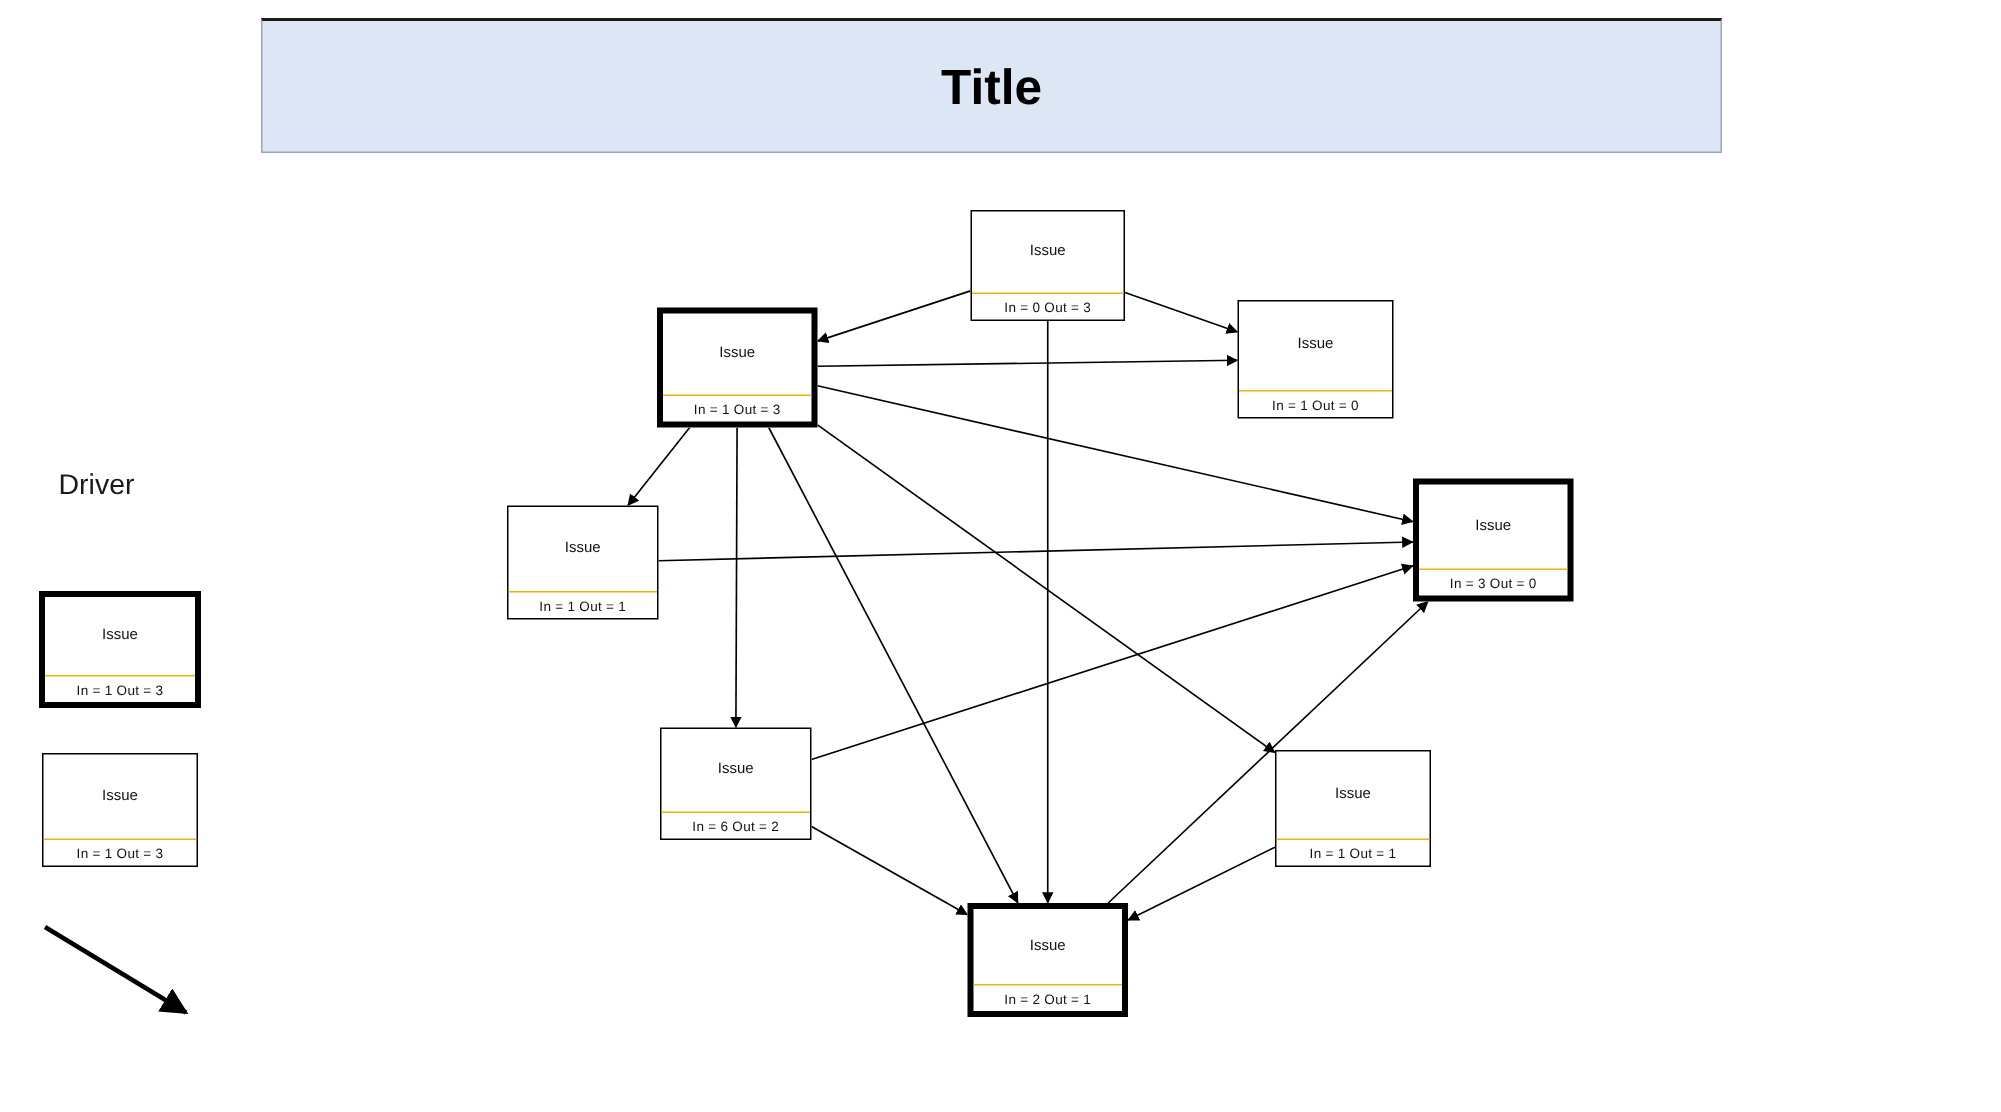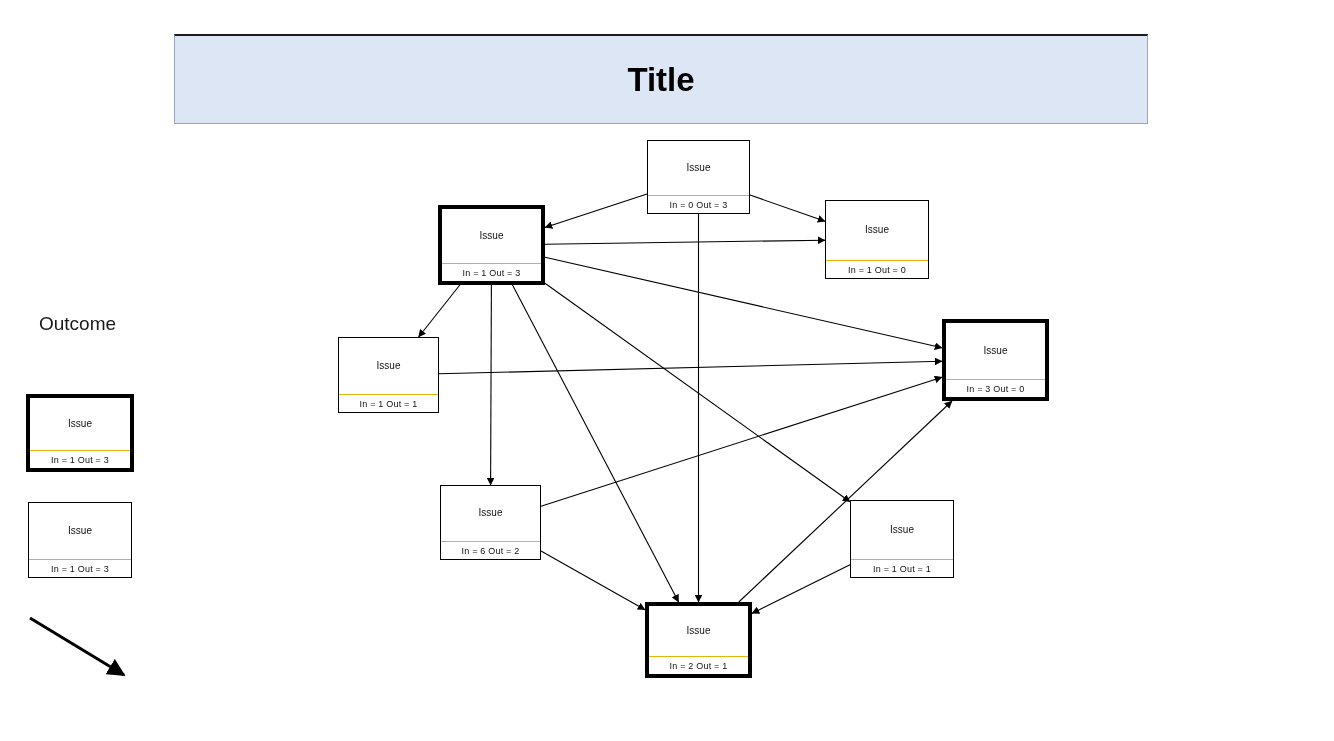--- a/index.html
+++ b/index.html
@@ -14,21 +14,21 @@
     position: relative;
     overflow: hidden;
     font-family: "Liberation Sans", sans-serif;
     color: #000000;
   }
 
   
   #title-bar {
     position: absolute;
     left: 174px;
-    top: 34px;
+    top: 12px;
     width: 974px;
     height: 90px;
     background: #dce6f4;
     border-top: 2px solid #1b1b1b;
     border-right: 1px solid #9aa6b8;
     border-bottom: 1px solid #9aa6b8;
     border-left: 1px solid #9aa6b8;
     box-sizing: border-box;
     display: flex;
     align-items: center;
@@ -117,21 +117,21 @@
   }
 </style>
 </head>
 <body>
 
 <div id="title-bar">
   <div id="title-text">Title</div>
 </div>
 
 <div id="legend">
-  <div class="legend-label">Outcome</div>
+  <div class="legend-label">Driver</div>
 </div>
 
 <div class="legend-node bold" style="left:26px; top:394px; width:108px; height:78px;">
   <div class="node-title">Issue</div>
   <div class="node-stats">In = 1  Out = 3</div>
 </div>
 
 <div class="legend-node thin" style="left:28px; top:502px; width:104px; height:76px;">
   <div class="node-title">Issue</div>
   <div class="node-stats">In = 1  Out = 3</div>

